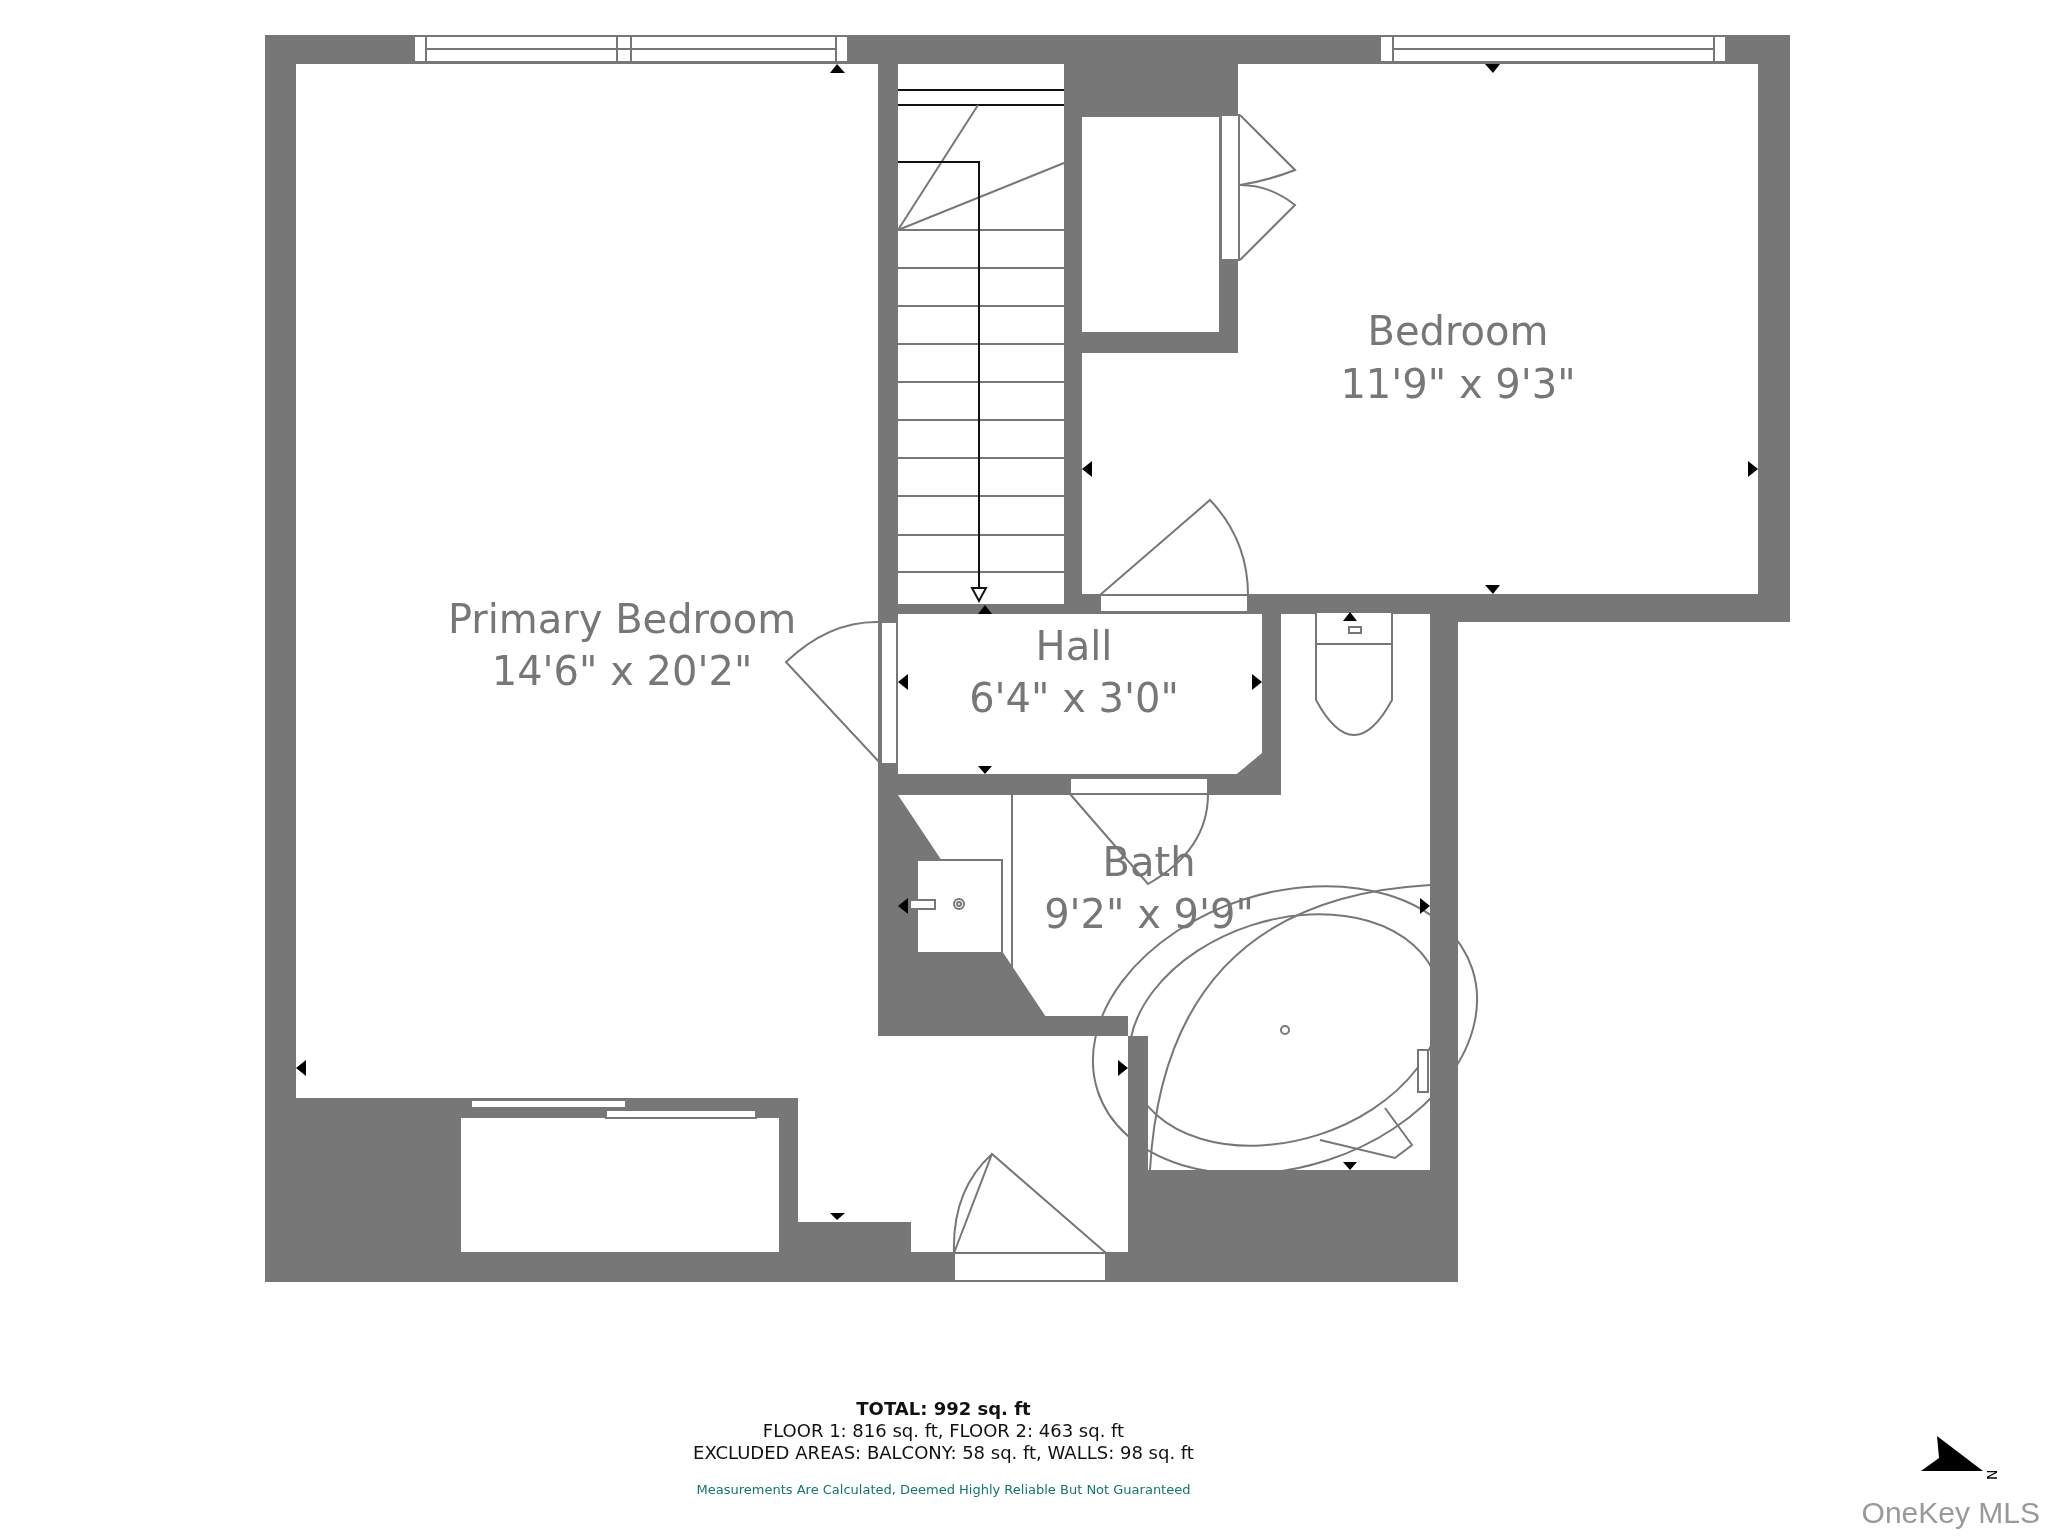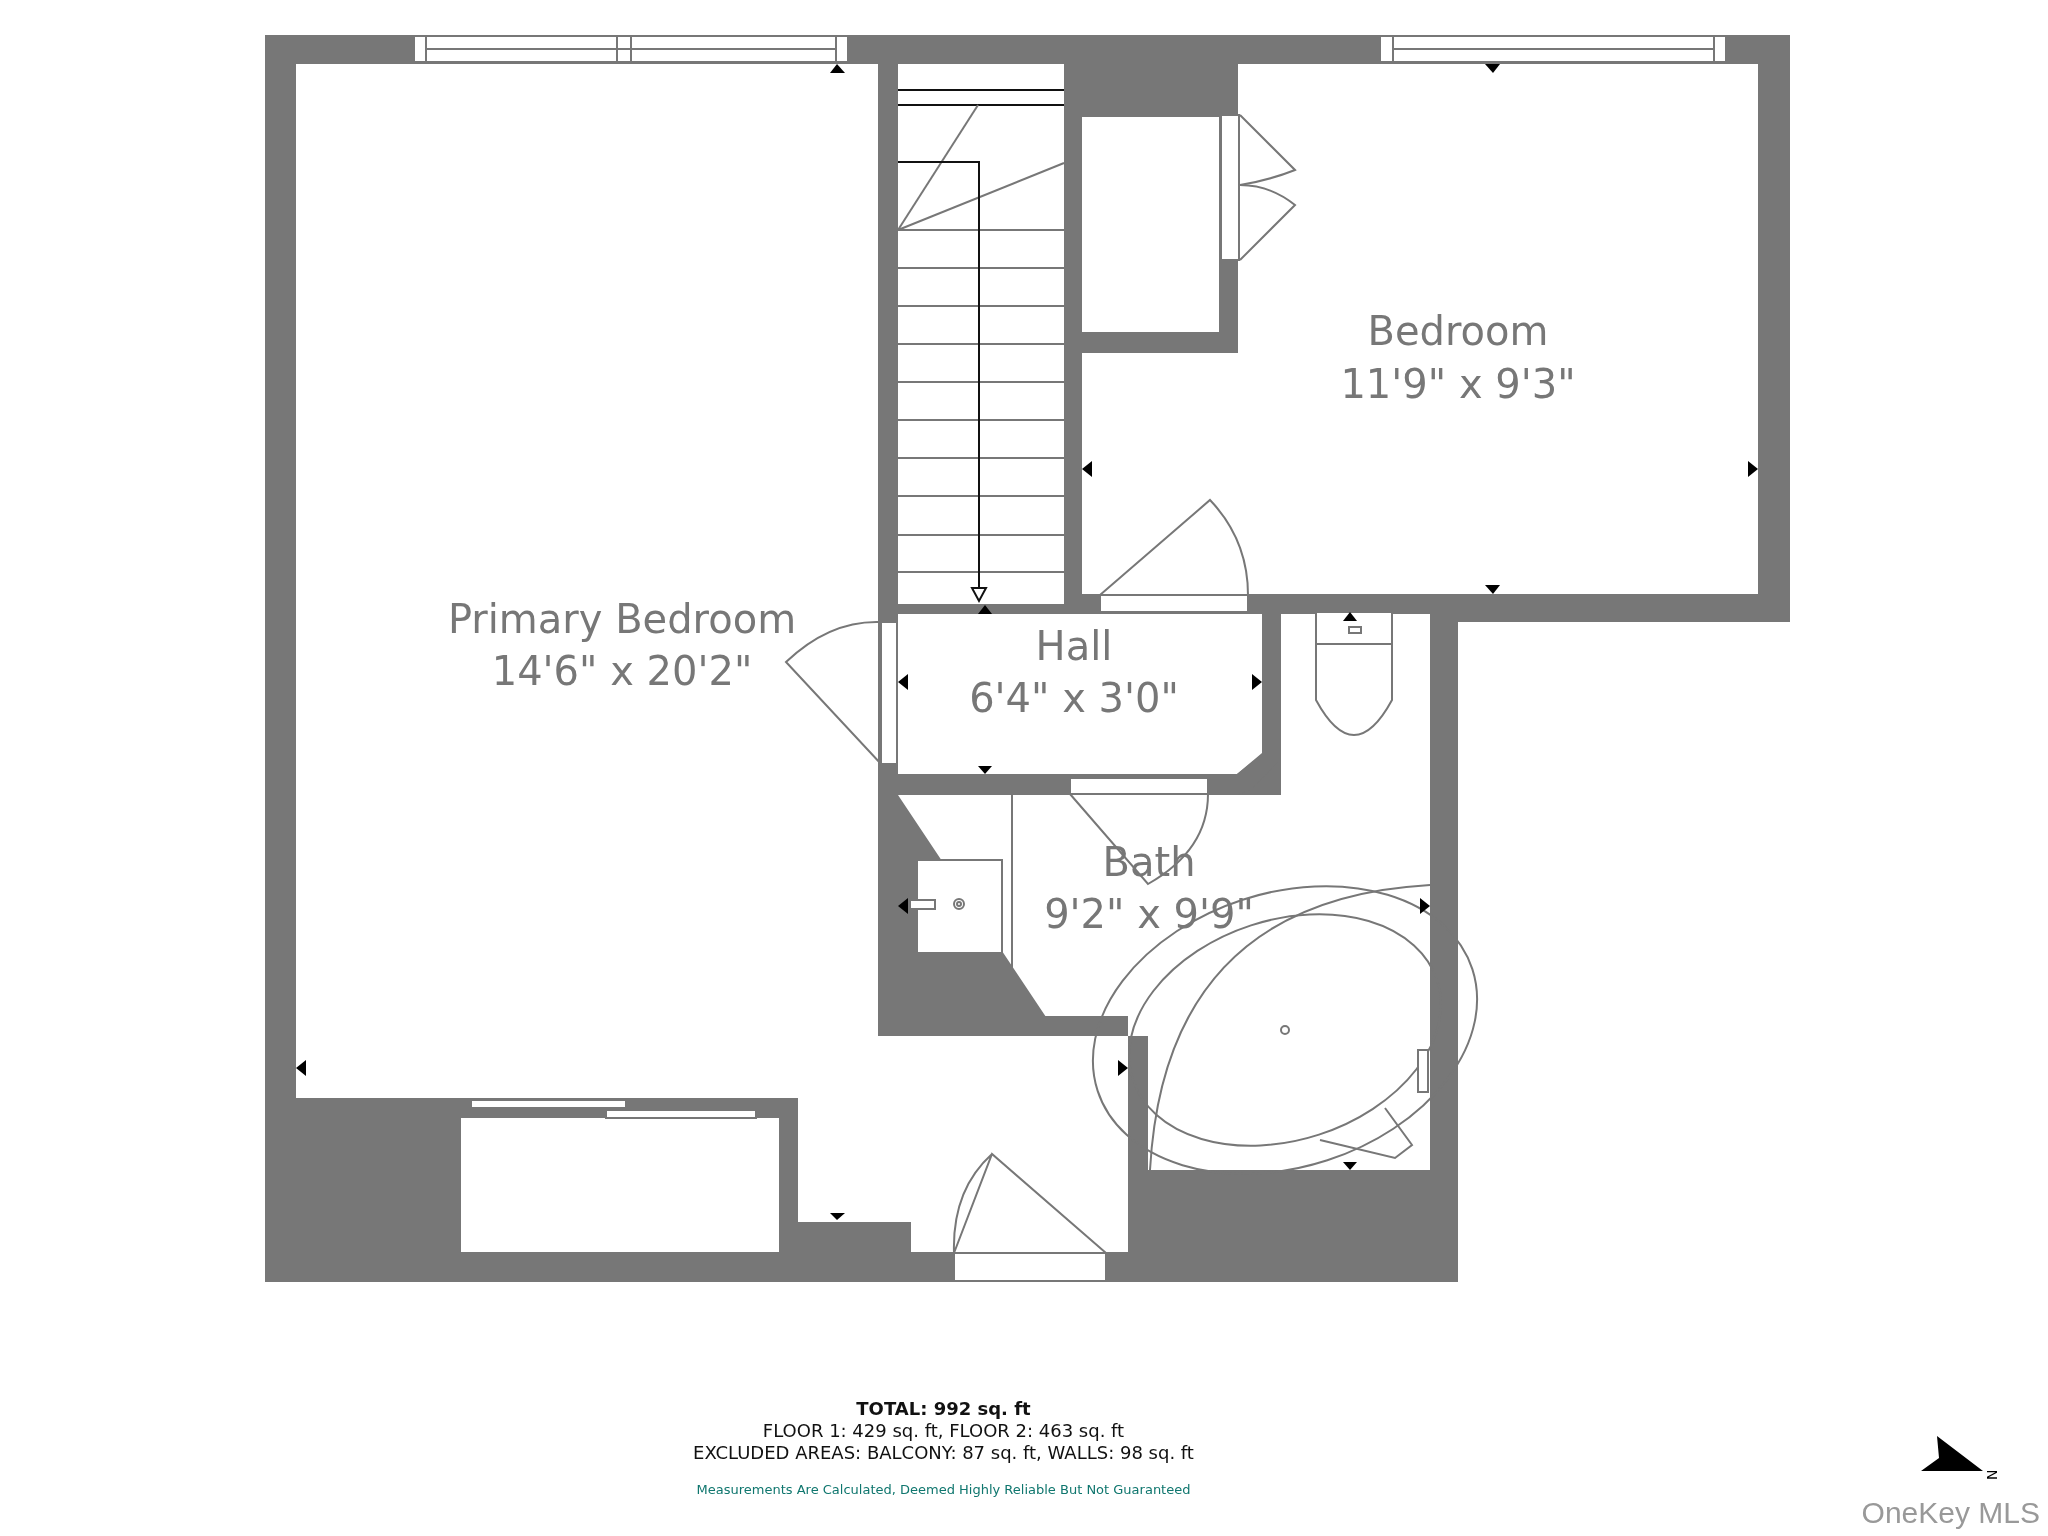--- a/index.html
+++ b/index.html
@@ -167,22 +167,22 @@
     <text class="room-label" x="1458" y="398">11'9" x 9'3"</text>
     <text class="room-label" x="1074" y="660">Hall</text>
     <text class="room-label" x="1074" y="712">6'4" x 3'0"</text>
     <text class="room-label" x="1149" y="876">Bath</text>
     <text class="room-label" x="1149" y="928">9'2" x 9'9"</text>
   </g>
 </svg>
 
 <div class="summary">
   <div class="total">TOTAL: 992 sq. ft</div>
-  <div class="line1">FLOOR 1: 429 sq. ft, FLOOR 2: 463 sq. ft</div>
-  <div class="line2">EXCLUDED AREAS: BALCONY: 87 sq. ft, WALLS: 98 sq. ft</div>
+  <div class="line1">FLOOR 1: 816 sq. ft, FLOOR 2: 463 sq. ft</div>
+  <div class="line2">EXCLUDED AREAS: BALCONY: 58 sq. ft, WALLS: 98 sq. ft</div>
   <div class="disclaimer">Measurements Are Calculated, Deemed Highly Reliable But Not Guaranteed</div>
 </div>
 
 <div class="compass">
   <svg width="90" height="70" viewBox="0 0 90 70">
     <polygon points="22,8 68,43 6,43 24,30" fill="#000"></polygon>
     <text x="78" y="56" font-size="14" font-family="DejaVu Sans, sans-serif" transform="rotate(-90 78 52)">N</text>
   </svg>
 </div>
 

